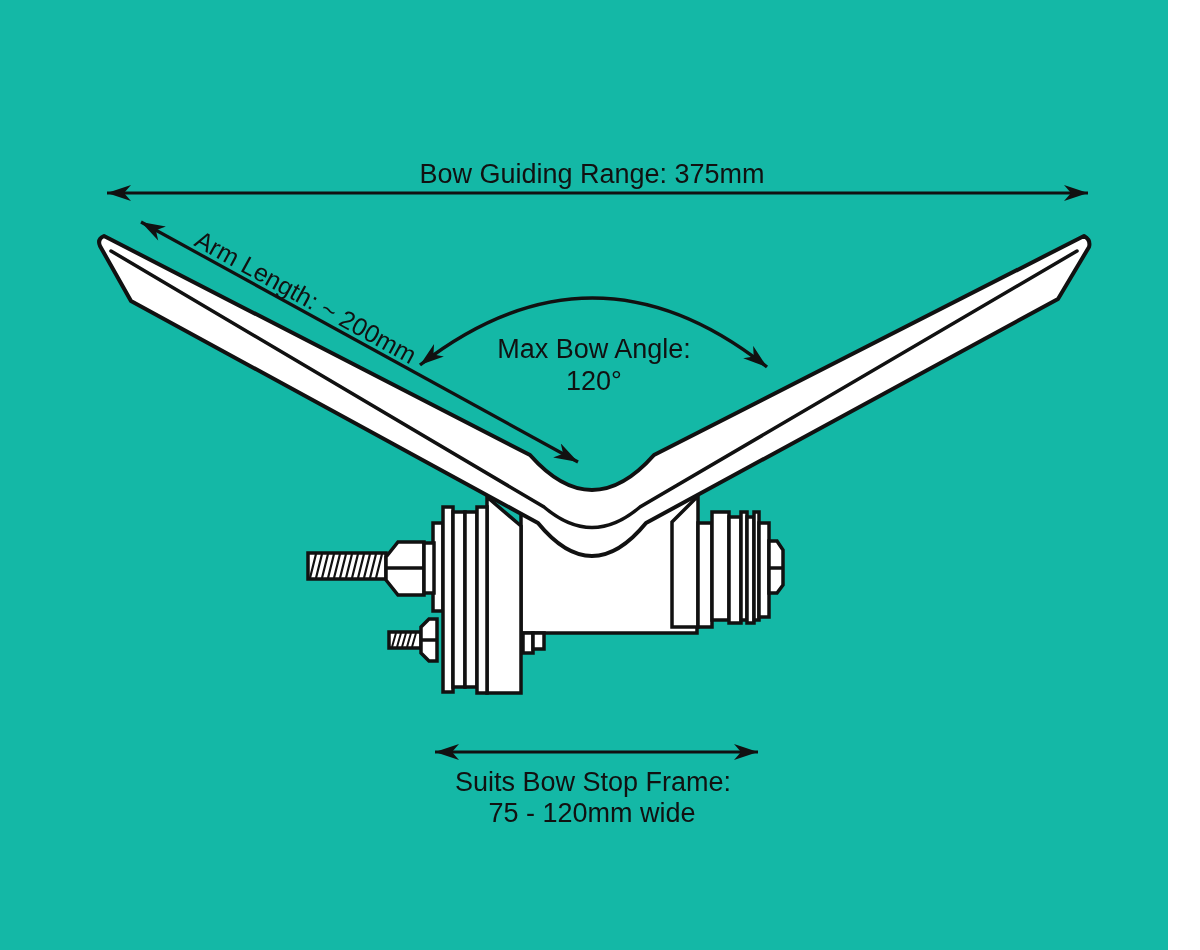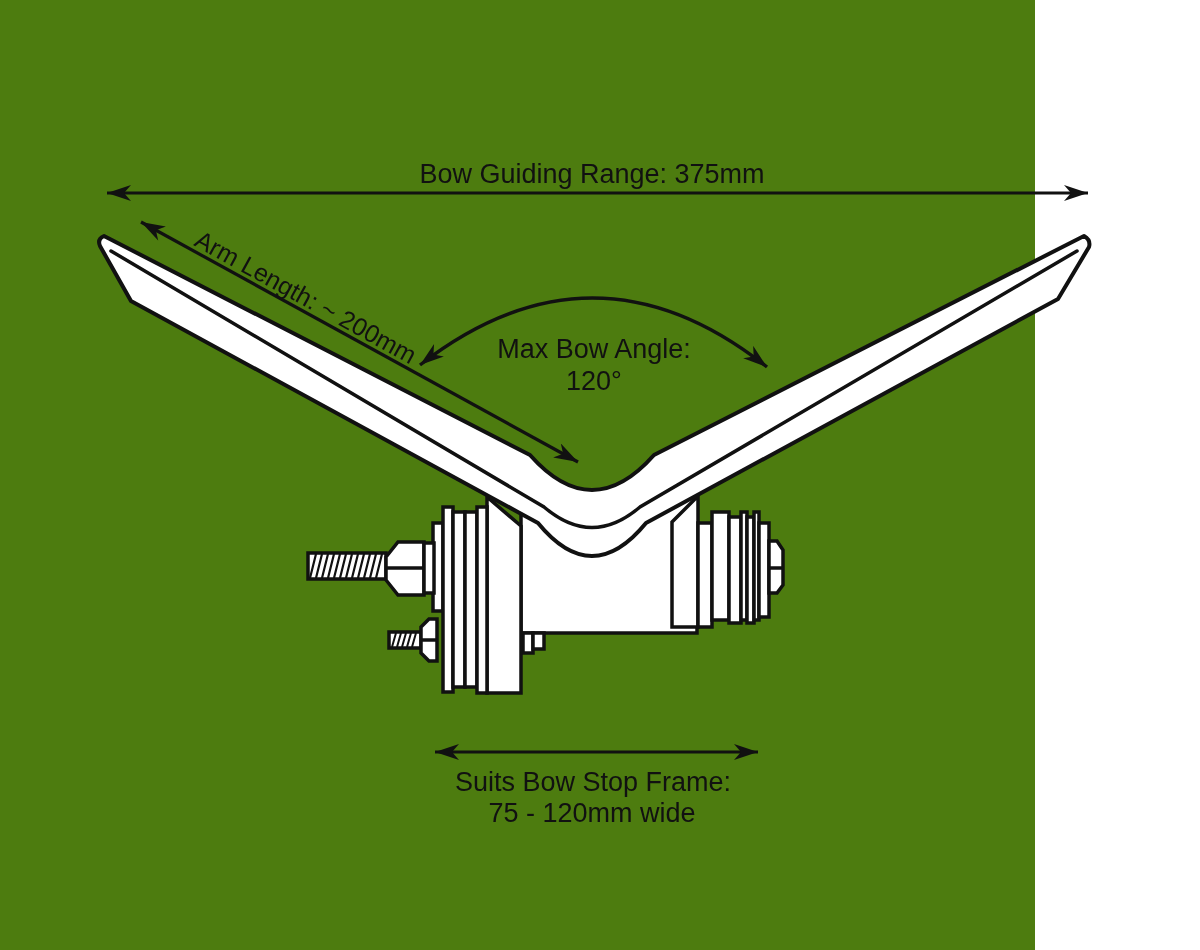--- a/index.html
+++ b/index.html
@@ -5,24 +5,24 @@
   html, body {
     margin: 0;
     padding: 0;
     background: #ffffff;
     width: 1200px;
     height: 950px;
     overflow: hidden;
     font-family: "Liberation Sans", sans-serif;
   }
   .stage {
-    width: 1035px;
+    width: 1168px;
     height: 950px;
     position: relative;
-    background: #4d7c0f;
+    background: #14b8a6;
   }
   svg text {
     fill: #111111;
     font-family: "Liberation Sans", sans-serif;
     font-weight: 500;
   }
   .dim-label { font-size: 27px; }
   .dim-label-small { font-size: 25px; }
 </style>
 </head>

